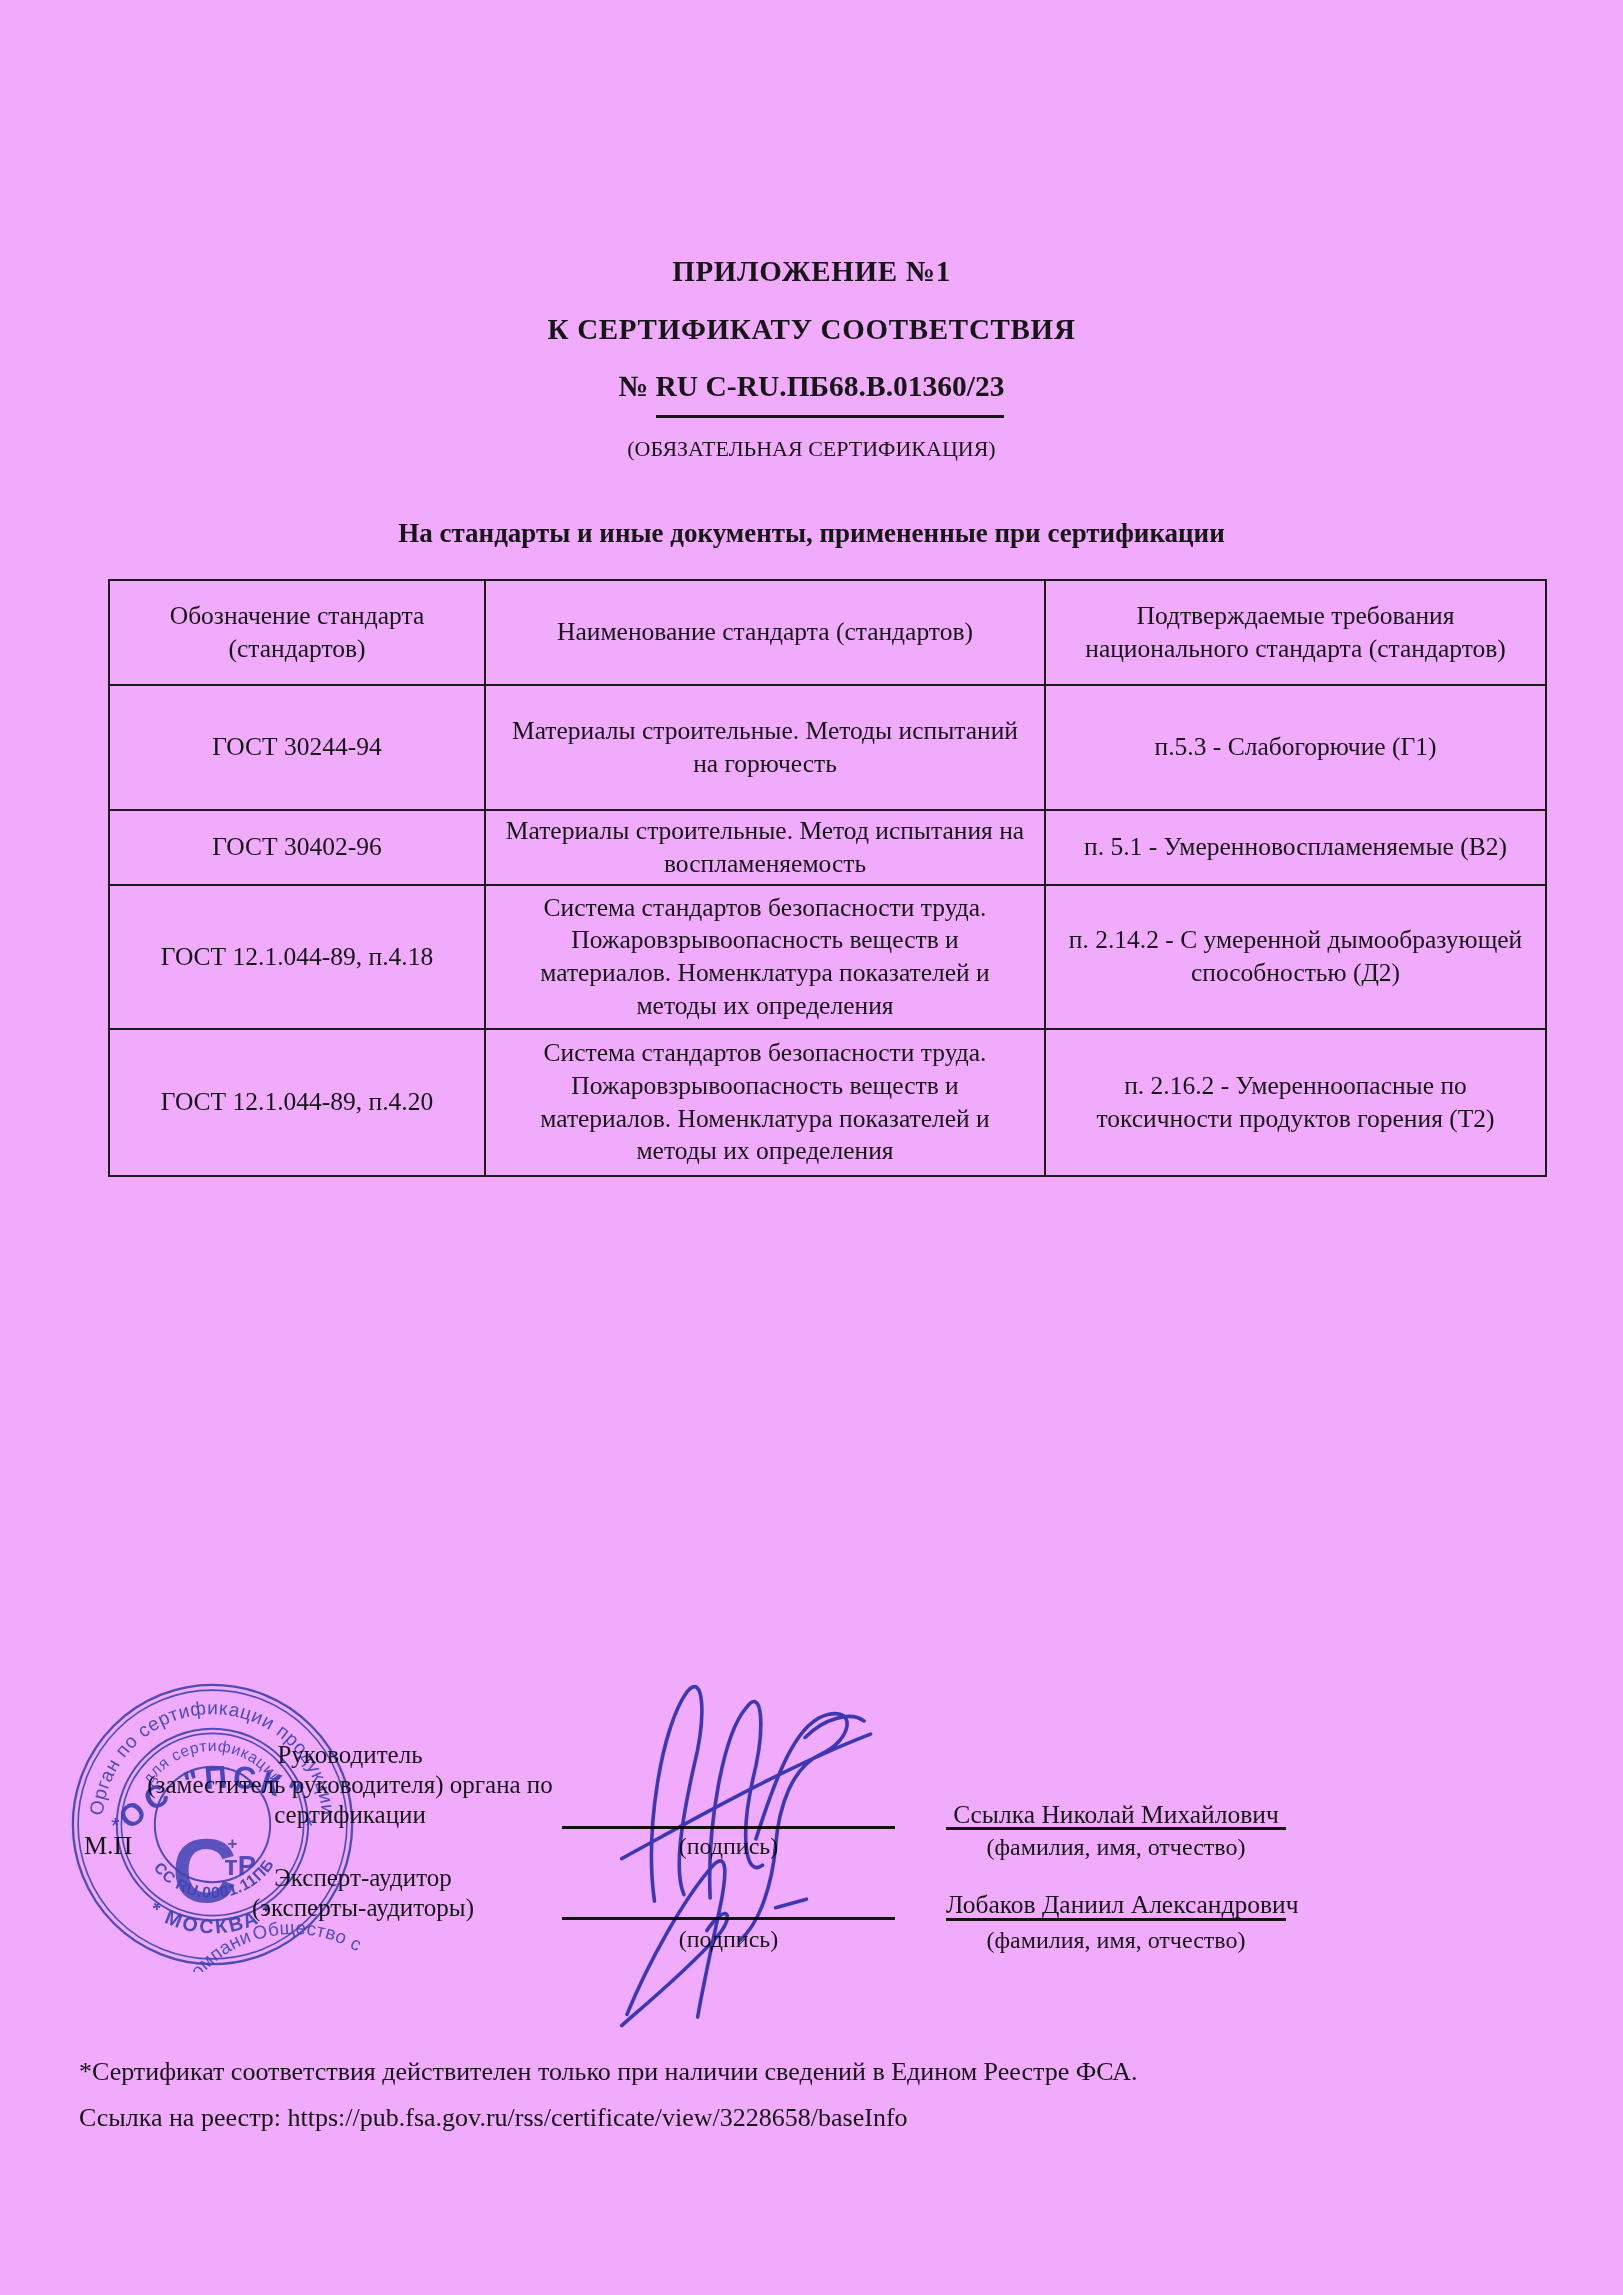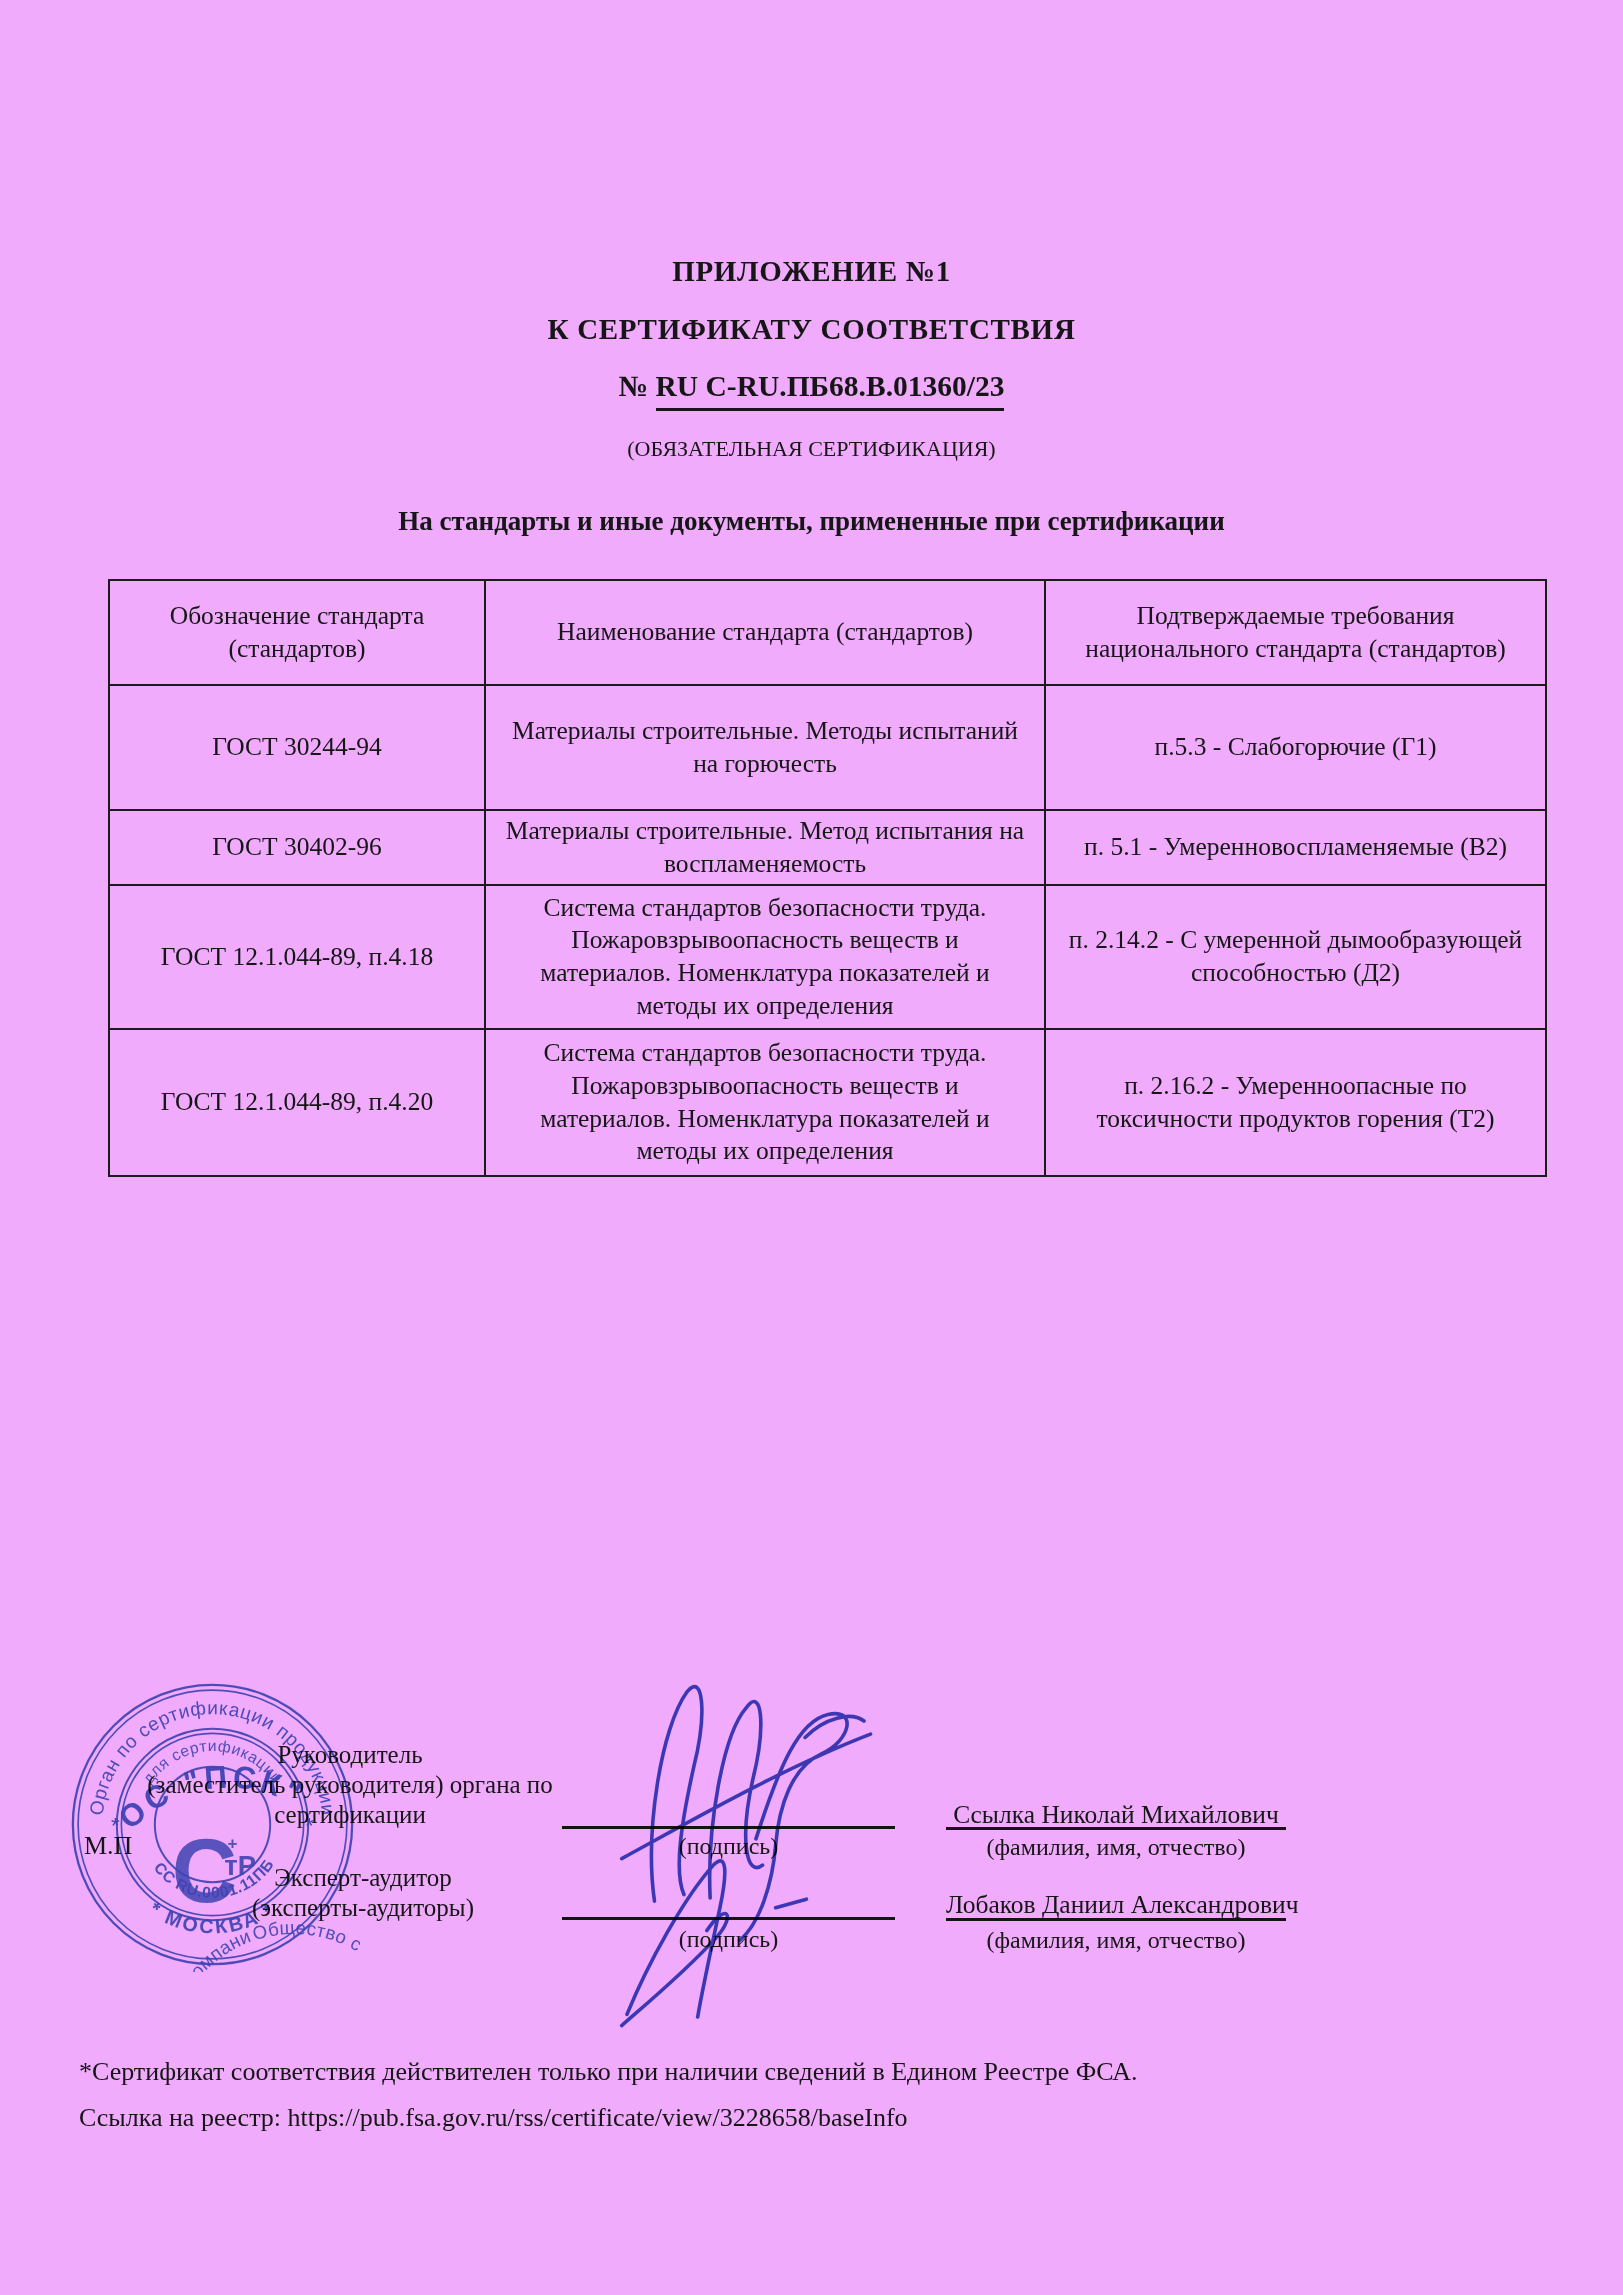--- a/index.html
+++ b/index.html
@@ -8,23 +8,23 @@
     width:1623px;height:2295px;
     background:#f0abfc;
     font-family:"Liberation Serif","DejaVu Serif",serif;
     color:#161616;
     overflow:hidden;
   }
   .hline{position:absolute;left:0;width:100%;text-align:center;white-space:nowrap;}
   .h1{top:255px;font-size:29px;font-weight:bold;letter-spacing:0.7px;}
   .h2{top:313px;font-size:29px;font-weight:bold;letter-spacing:0.7px;}
   .h3{top:370px;font-size:29.5px;font-weight:bold;}
-  .h3 .u{border-bottom:3.3px solid #161616;padding-bottom:6px;}
+  .h3 .u{border-bottom:3.3px solid #161616;padding-bottom:13px;}
   .h4{top:436px;font-size:22px;}
-  .h5{top:506px;font-size:27px;font-weight:bold;}
+  .h5{top:518px;font-size:27px;font-weight:bold;}
 
   table.std{
     position:absolute;left:108px;top:547px;
     width:1437px;
     border-collapse:collapse;table-layout:fixed;margin-top:32px;
   }
   table.std td,table.std th{
     border:2.6px solid #1b1b1b;
     text-align:center;vertical-align:middle;
     font-size:25.5px;font-weight:normal;line-height:1.28;

